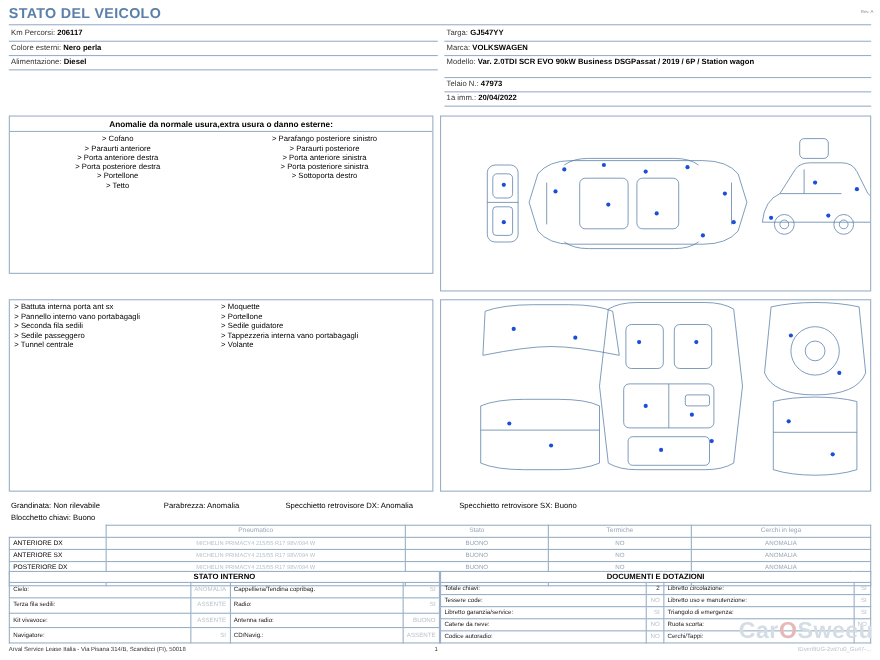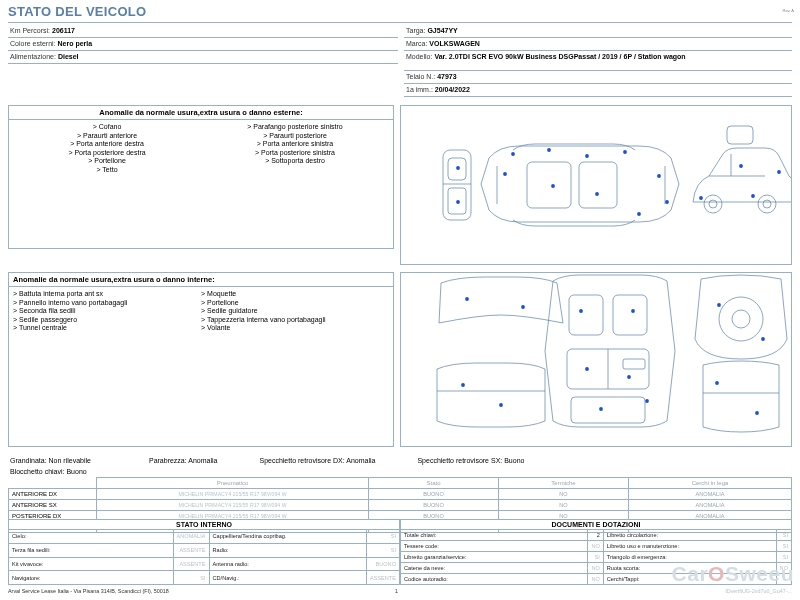--- a/index.html
+++ b/index.html
@@ -231,21 +231,20 @@
         <circle cx="266" cy="96" r="1.9"></circle>
         <circle cx="300" cy="92" r="1.9"></circle>
         <circle cx="340" cy="60" r="1.9"></circle>
         <circle cx="352" cy="90" r="1.9"></circle>
         <circle cx="378" cy="66" r="1.9"></circle>
       </g>
     </svg>
   </div>
 
   <div class="panel" style="left:8px; top:272px; width:386px; height:175px;">
-    <div class="panel-title">Anomalie da normale usura,extra usura o danno interne:</div>
     <div class="bullets">
       <ul>
         <li>Battuta interna porta ant sx</li>
         <li class="wrap">Pannello interno vano portabagagli</li>
         <li>Seconda fila sedili</li>
         <li>Sedile passeggero</li>
         <li>Tunnel centrale</li>
       </ul>
       <ul>
         <li>Moquette</li>

